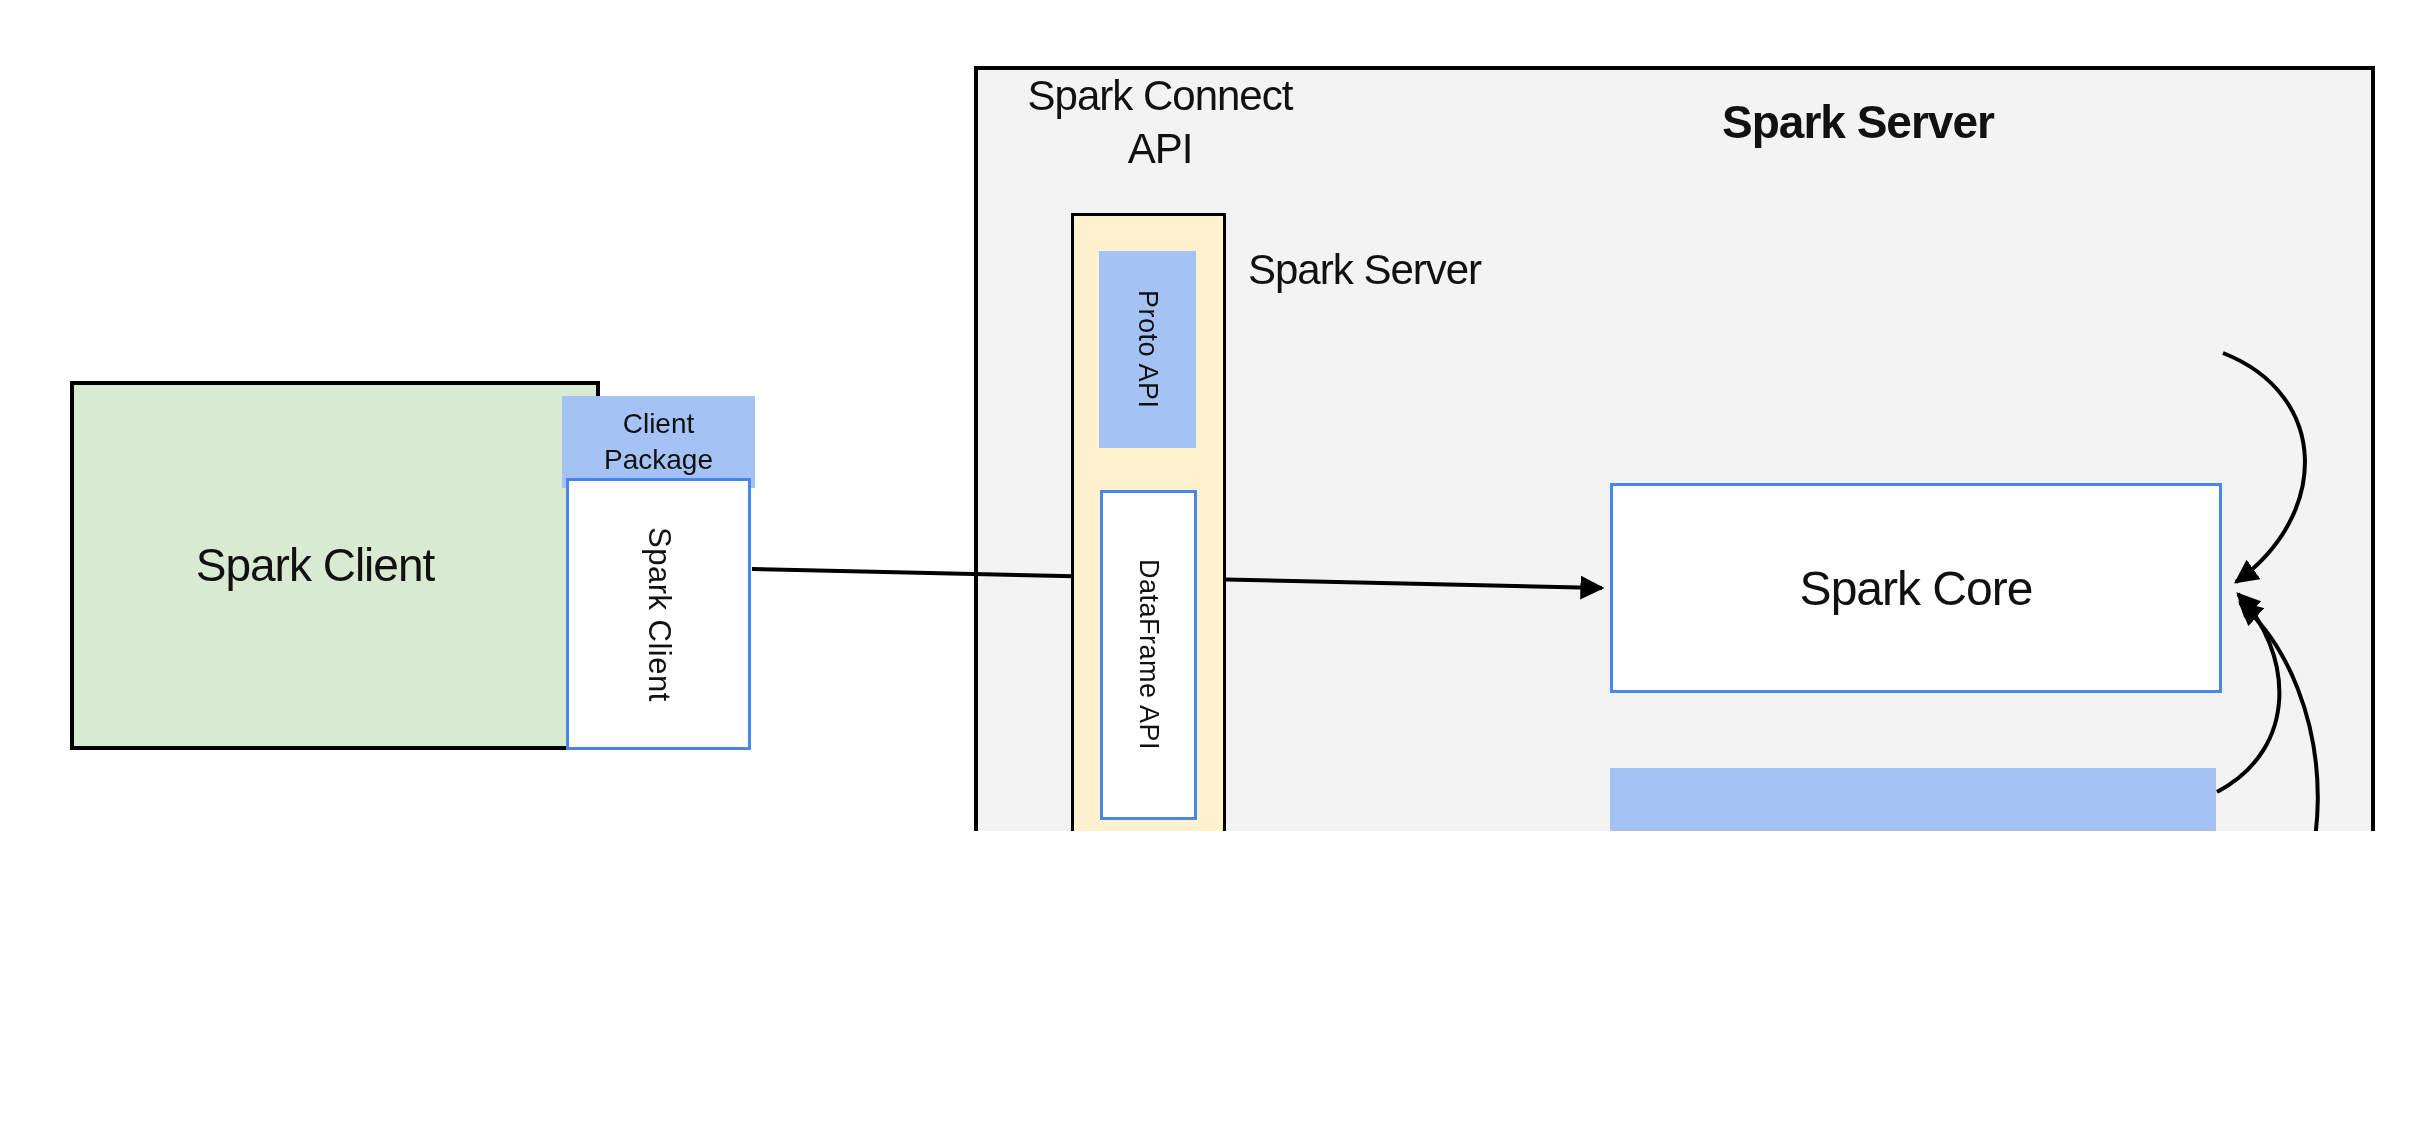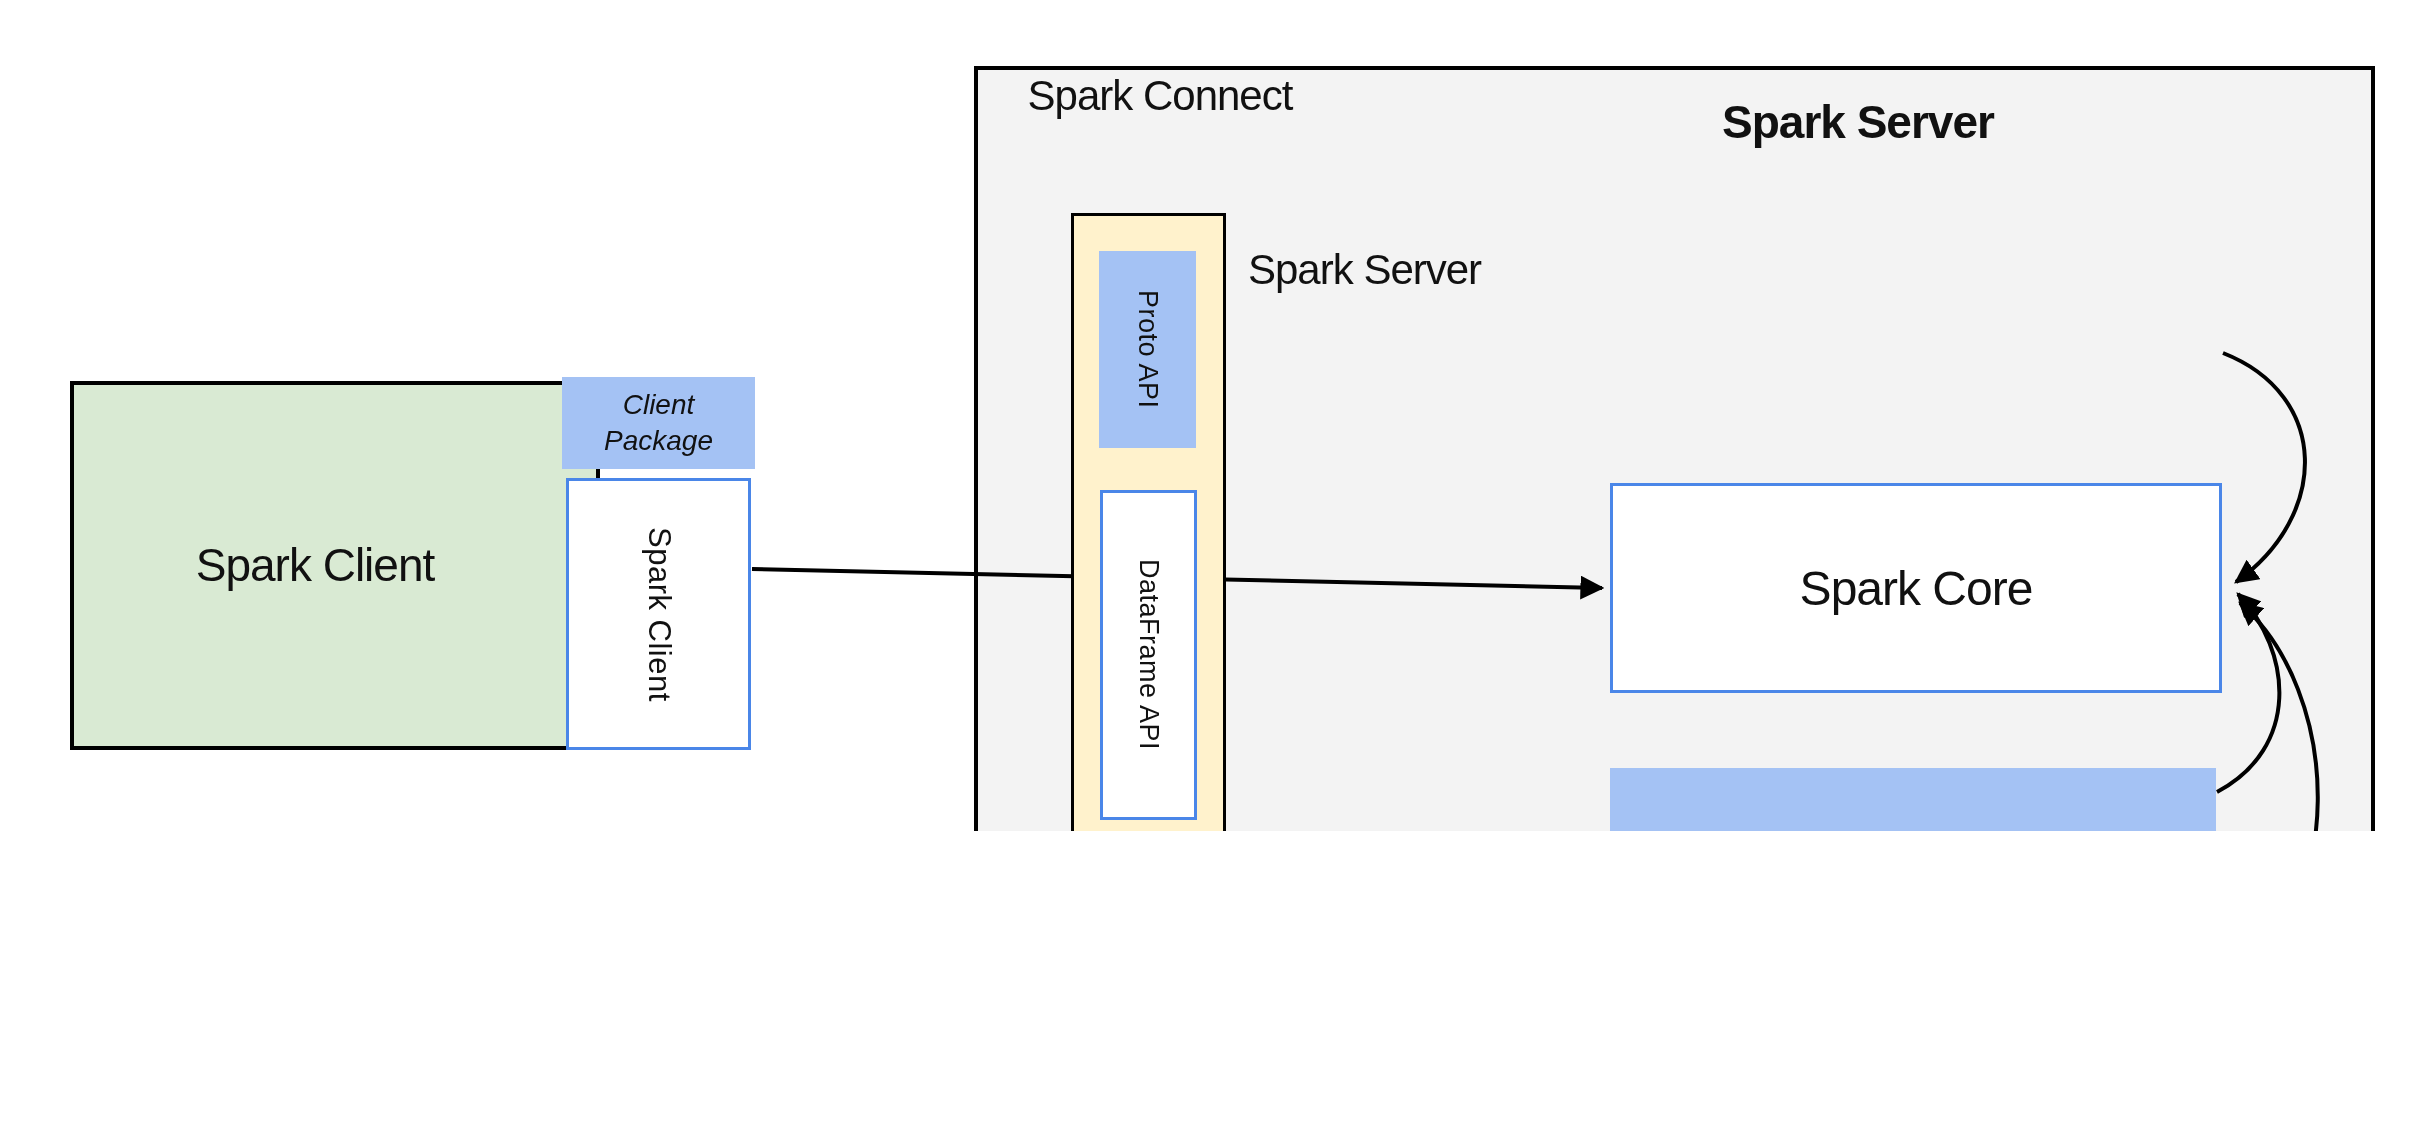--- a/index.html
+++ b/index.html
@@ -35,20 +35,21 @@
 </style>
 </head>
 <body>
 
 <div class="stage">
 
   <div class="abs server-outer" style="left:974px;top:66px;width:1401px;height:1030px;"></div>
 
   <div class="abs t-label label-center" style="left:990px;top:70px;width:340px;">
     <div>Spark Connect</div>
+    <div>API</div>
   </div>
 
   <div class="abs t-title label-center" style="left:1658px;top:95px;width:400px;">Spark Server</div>
 
   <div class="abs t-label label-left" style="left:1248px;top:244px;width:340px;">
     <div>Spark Server</div>
   </div>
 
 
   <div class="abs white-blue center t-core" style="left:1610px;top:483px;width:612px;height:210px;z-index:2;">
@@ -88,21 +89,21 @@
   <div class="abs white-blue vtext t-vapi" style="left:1100px;top:490px;width:97px;height:330px;z-index:5;">
     <span>DataFrame API</span>
   </div>
 
   <div class="abs green-box t-green" style="left:70px;top:381px;width:530px;height:369px;padding-right:40px;">
     <div>
       <div>Spark Client</div>
     </div>
   </div>
 
-  <div class="abs blue-fill center t-pkg" style="left:562px;top:377px;width:193px;height:92px;z-index:3;font-style:italic;">
+  <div class="abs blue-fill center t-pkg" style="left:562px;top:396px;width:193px;height:92px;z-index:3;">
     <div>
       <div>Client</div>
       <div>Package</div>
     </div>
   </div>
 
   <div class="abs white-blue vtext t-vclient" style="left:566px;top:478px;width:185px;height:272px;z-index:3;">
     <span>Spark Client</span>
   </div>
 

